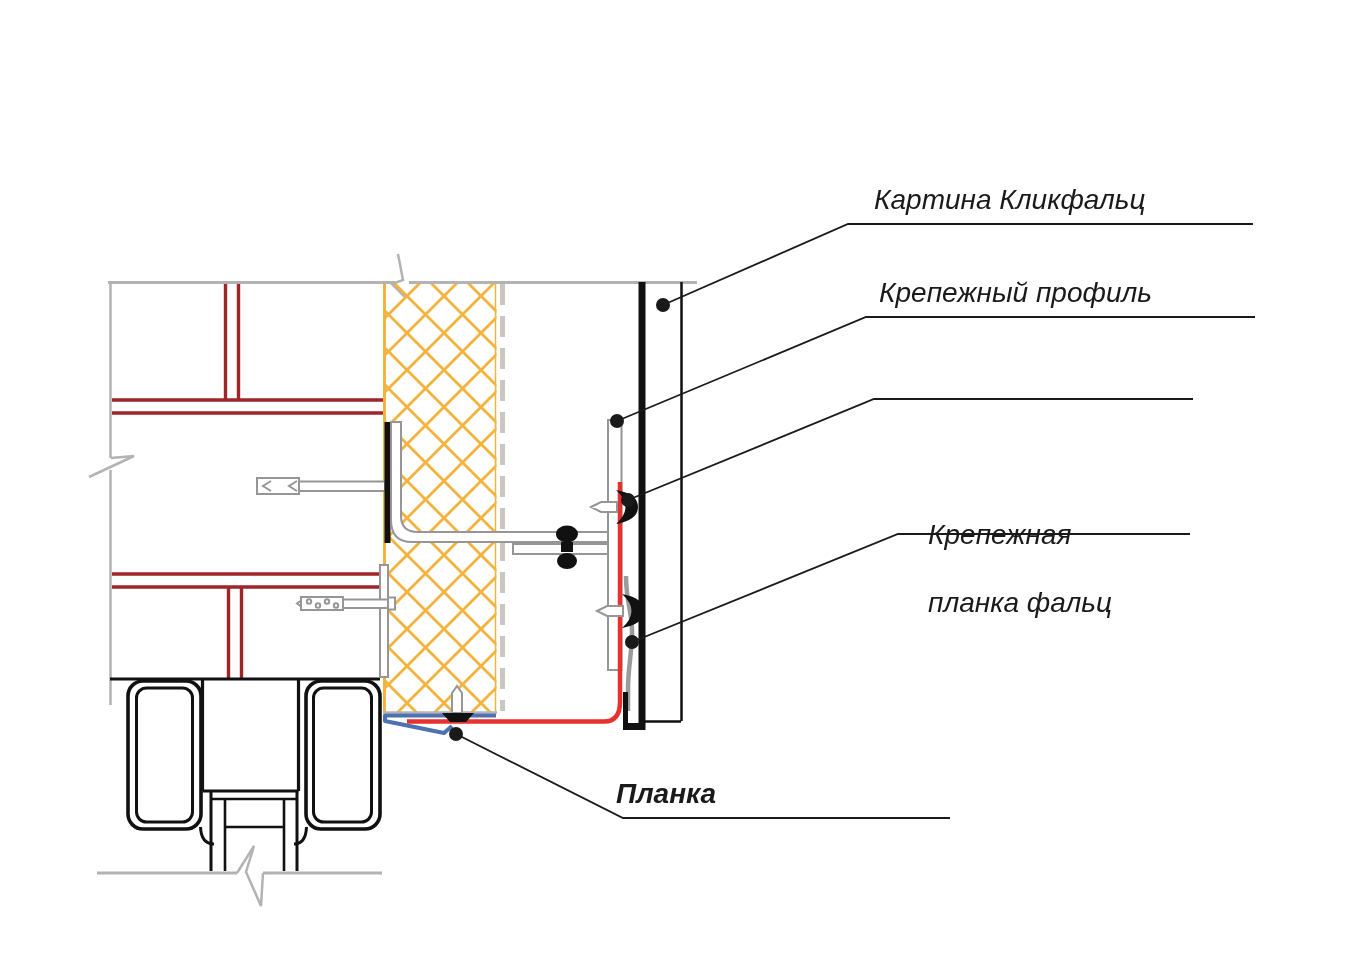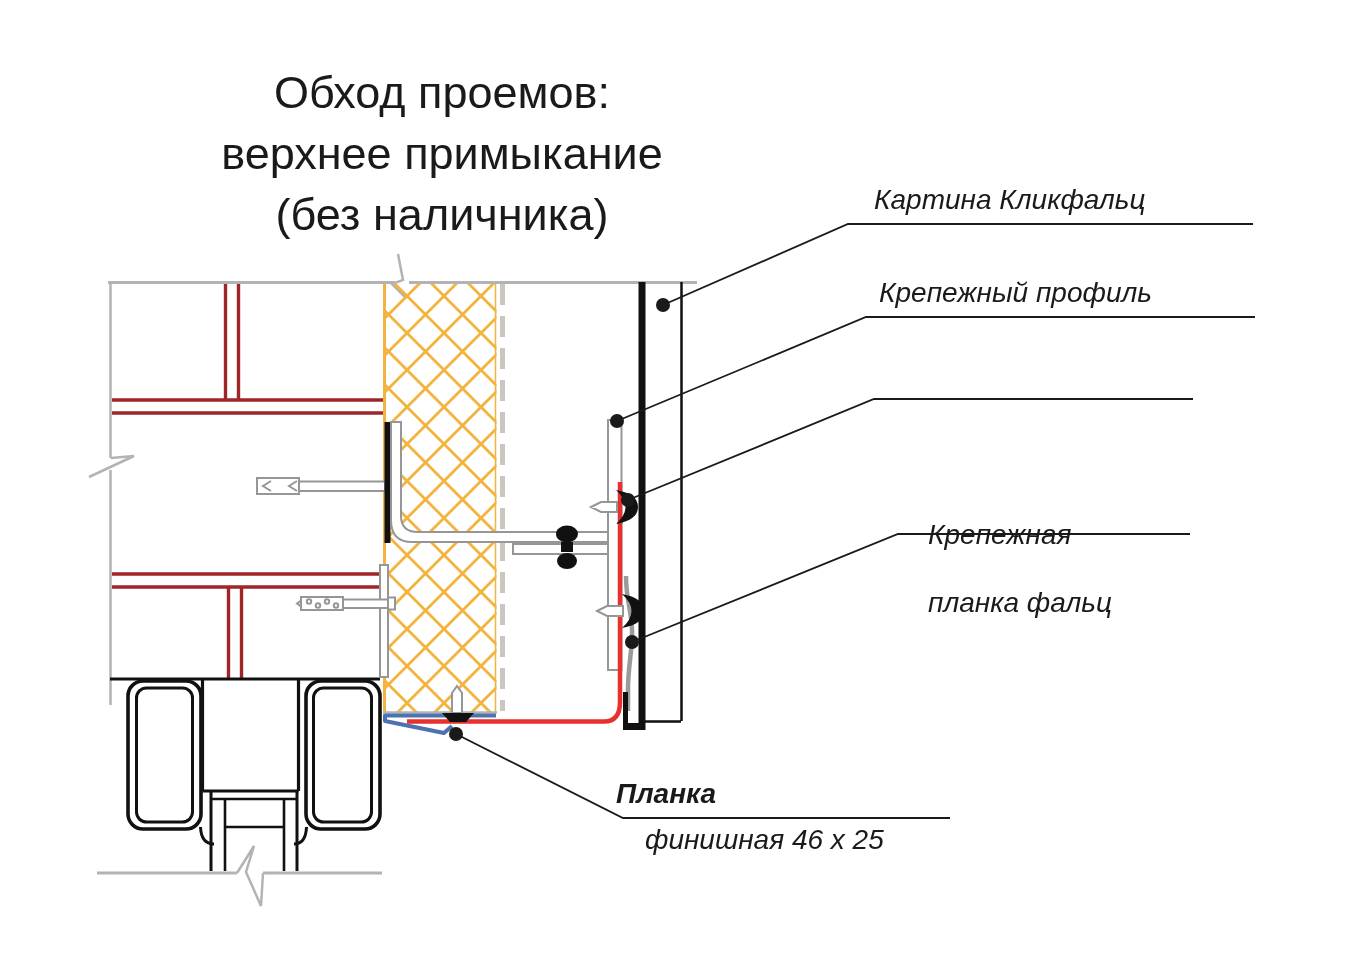--- a/index.html
+++ b/index.html
@@ -143,25 +143,19 @@
     <circle cx="617" cy="421" r="7" class="dot"></circle>
     <path d="M628,500 L874,399 H1193" class="leader"></path>
     <circle cx="628" cy="500" r="7" class="dot"></circle>
     <path d="M632,642 L898,534 H1190" class="leader"></path>
     <circle cx="632" cy="642" r="7" class="dot"></circle>
     <path d="M456,734 L623,818 H950" class="leader"></path>
     <circle cx="456" cy="734" r="7" class="dot"></circle>
   </g>
 </svg>
 
-  <div class="title">
-    <div>Обход проемов:</div>
-    <div>верхнее примыкание</div>
-    <div>(без наличника)</div>
-  </div>
 
   <div class="lbl" style="left:874px;top:183px;">Картина Кликфальц</div>
   <div class="lbl" style="left:879px;top:276px;">Крепежный профиль</div>
   <div class="lbl" style="left:928px;top:494px;margin-top:24px;">Крепежная</div>
   <div class="lbl" style="left:928px;top:540px;margin-top:46px;">планка фальц</div>
   <div class="lbl" style="left:616px;top:777px;font-weight:bold;">Планка</div>
-  <div class="lbl" style="left:645px;top:823px;">финишная 46 x 25</div>
 </div>
 
 </body></html>

